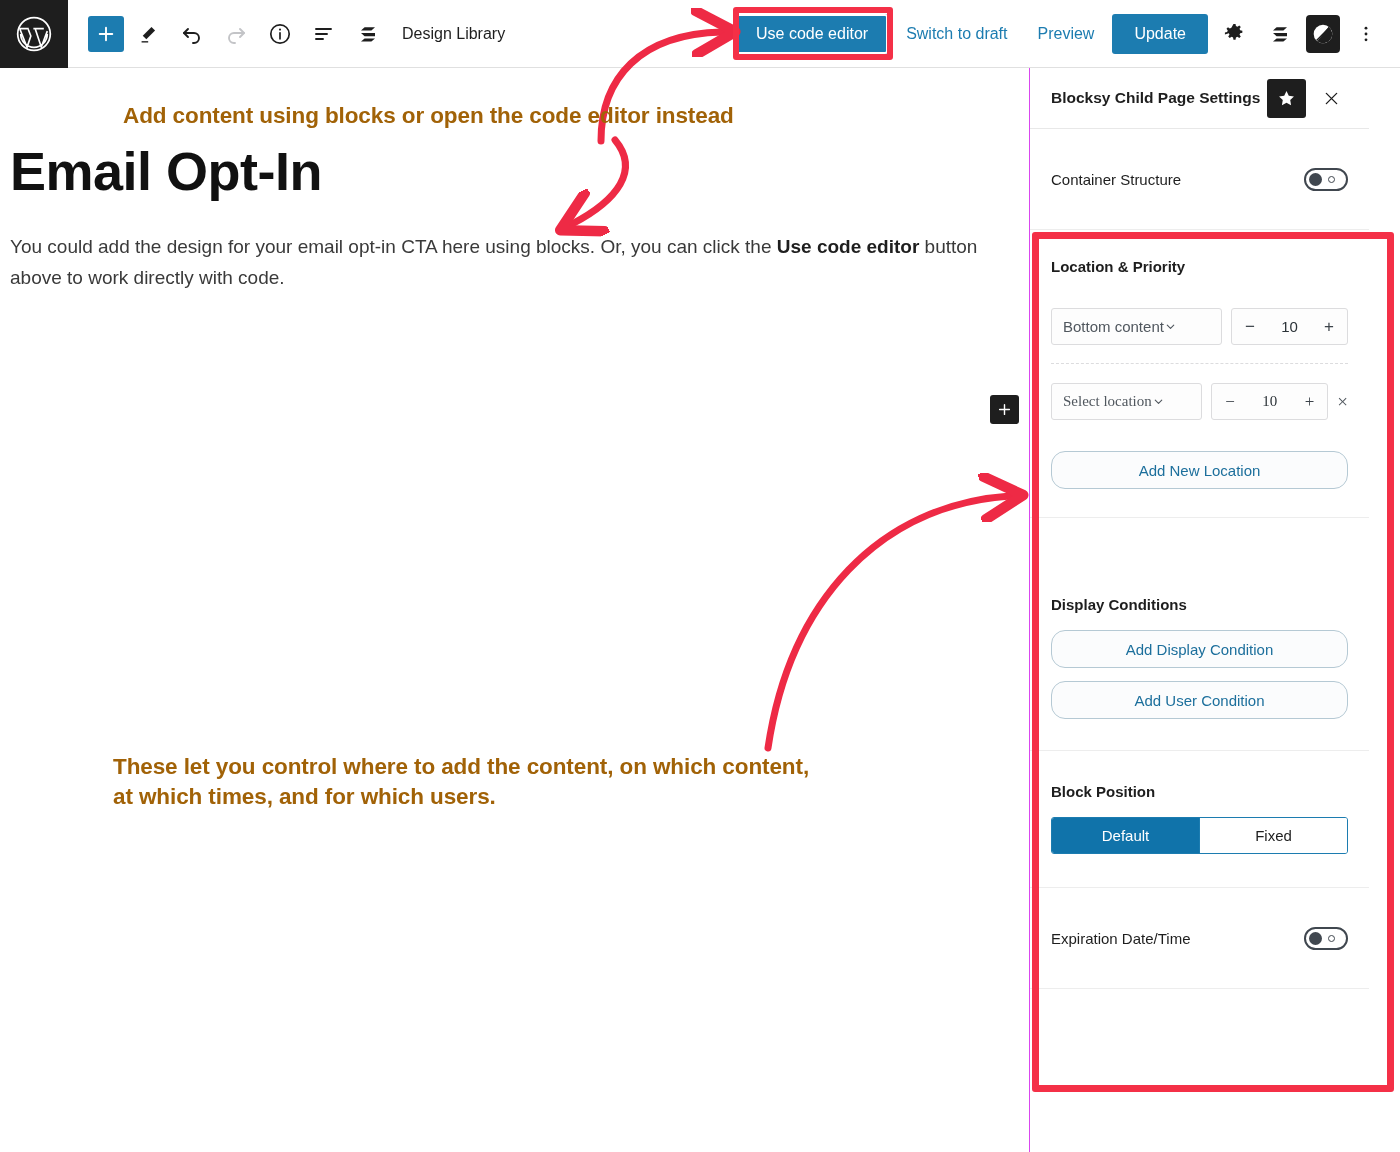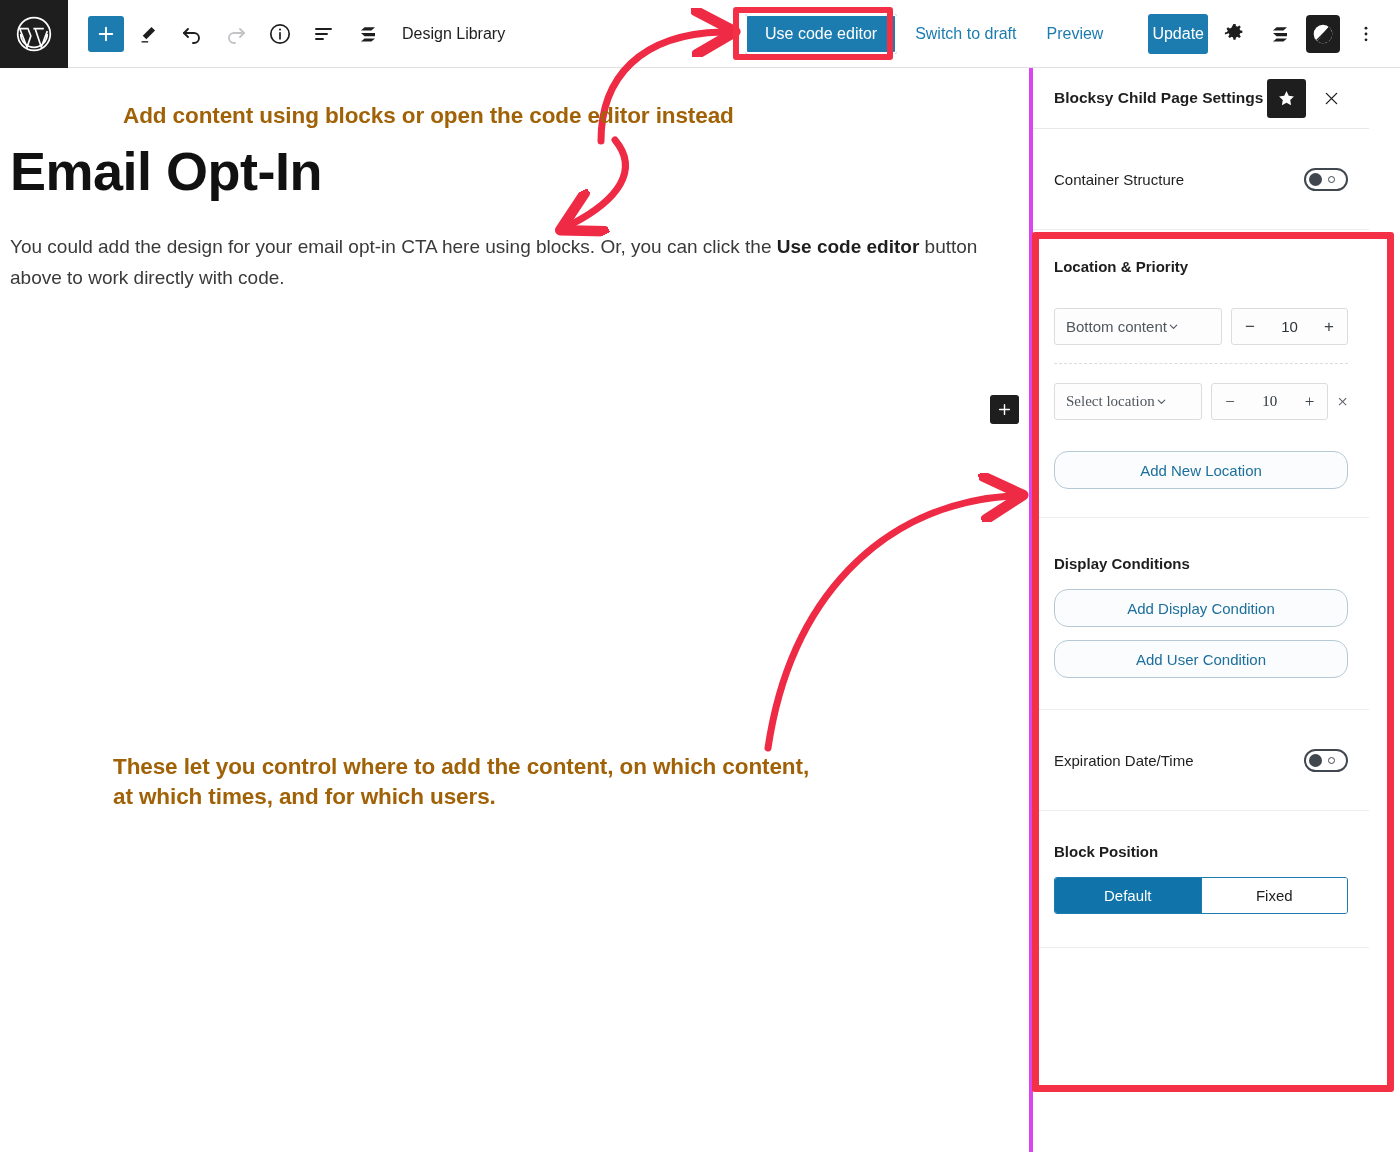--- a/index.html
+++ b/index.html
@@ -54,21 +54,21 @@
     box-shadow: inset 0 0 0 2px #ffffff;
   }
   .link-btn {
     background: none; border: none; color: #1c7cb0;
     font-size: 16px; font-family: inherit; cursor: pointer;
     padding: 10px 12px;
   }
   .btn-update {
     background: #1c7cb0; color: #fff; border: none;
     font-size: 16px; font-family: inherit;
-    padding: 11px 4px; border-radius: 3px; cursor: pointer; margin-left: 27px;
+    padding: 11px 22px; border-radius: 3px; cursor: pointer;
   }
   .icon-sq-dark {
     width: 34px; height: 38px; background: #1e1e1e; border-radius: 4px;
     display: flex; align-items: center; justify-content: center; cursor: pointer;
   }
 
   
   .canvas {
     position: absolute; top: 68px; left: 0;
     width: 1029px; height: 1084px;
@@ -87,21 +87,21 @@
   .block-inserter {
     position: absolute; left: 990px; top: 327px;
     width: 29px; height: 29px; background: #1e1e1e; border-radius: 3px;
     display: flex; align-items: center; justify-content: center; cursor: pointer;
   }
 
   
   .sidebar {
     position: absolute; top: 68px; left: 1029px;
     width: 340px; height: 1084px;
-    background: #ffffff; border-left: 4px solid #d946ef;
+    background: #ffffff; border-left: 1px solid #d946ef;
   }
   .sb-header {
     height: 61px; display: flex; align-items: center;
     padding: 0 20px 0 21px; border-bottom: 1px solid #e8e8e8;
   }
   .sb-title { font-size: 15.5px; font-weight: 700; color: #1e1e1e; }
   .sb-star {
     margin-left: auto; width: 39px; height: 39px; background: #1e1e1e;
     border-radius: 3px; display: flex; align-items: center; justify-content: center;
     cursor: pointer;
@@ -347,40 +347,40 @@
         <span>10</span>
         <span class="sg">+</span>
       </div>
       <span class="remove-x">×</span>
     </div>
 
     <button class="outline-btn" style="margin-top:31px;">Add New Location</button>
   </div>
 
   <div class="sb-section" style="padding-top:37px; padding-bottom:31px;">
-    <div class="grp-title" style="margin-bottom:17px;">Display Conditions</div>
+    <div class="grp-title" style="margin-bottom:17px;margin-top:41px;">Display Conditions</div>
     <button class="outline-btn">Add Display Condition</button>
     <button class="outline-btn" style="margin-top:13px;">Add User Condition</button>
+  </div>
+
+  <div class="sb-section" style="padding-top:32px; padding-bottom:33px;">
+    <div class="grp-title" style="margin-bottom:17px;">Block Position</div>
+    <div class="seg">
+      <div class="on">Default</div>
+      <div class="off">Fixed</div>
+    </div>
   </div>
 
   <div class="sb-section">
     <div class="row-toggle">
       <span class="row-label">Expiration Date/Time</span>
       <div class="toggle">
         <span class="knob"></span>
         <span class="dot"></span>
       </div>
-    </div>
-  </div>
-
-  <div class="sb-section" style="padding-top:32px; padding-bottom:33px;">
-    <div class="grp-title" style="margin-bottom:17px;">Block Position</div>
-    <div class="seg">
-      <div class="on">Default</div>
-      <div class="off">Fixed</div>
     </div>
   </div>
 
 </div>
 
 <div class="anno">
   <svg width="1400" height="1152" style="position:absolute;inset:0;">
     <defs>
       <marker id="ah" markerWidth="7" markerHeight="7" refX="4.3" refY="3.5" orient="auto">
         <path d="M0.6 0.4 L6.2 3.5 L0.6 6.6" fill="none" stroke="#ee2a45" stroke-width="1.5" stroke-linecap="round" stroke-linejoin="round"></path>

